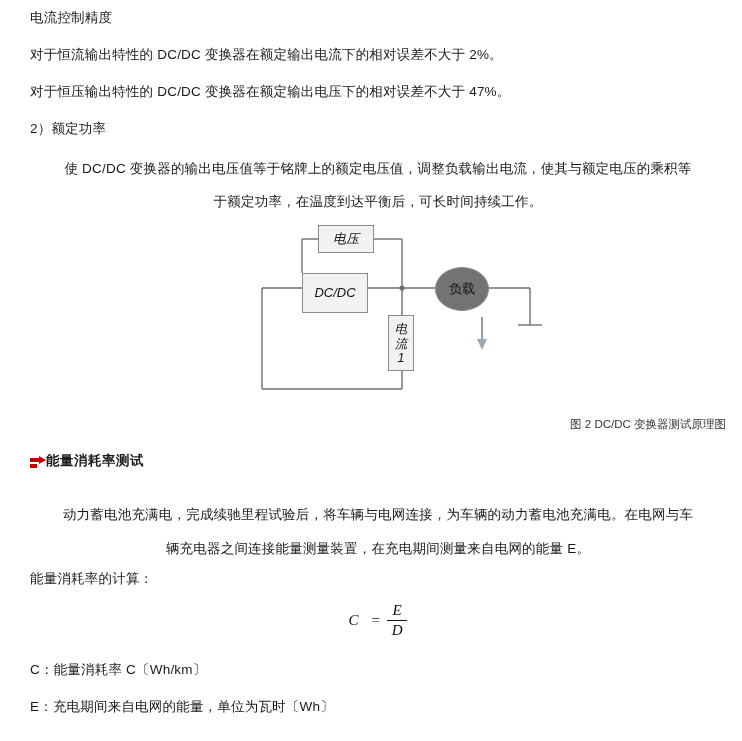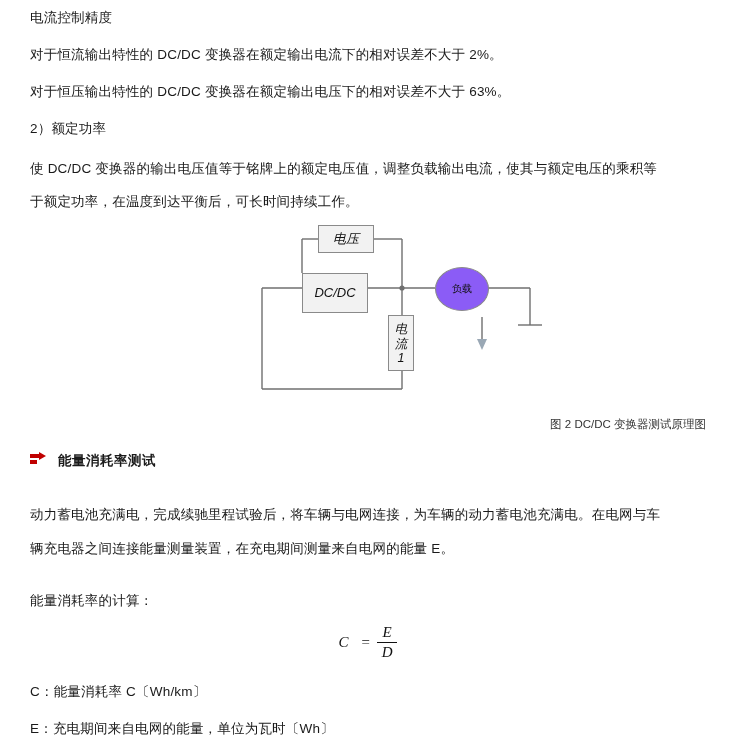--- a/index.html
+++ b/index.html
@@ -12,31 +12,32 @@
     background: #ffffff;
     font-family: "Liberation Sans", sans-serif;
     color: #1a1a1a;
     overflow: hidden;
   }
   .page {
     position: relative;
     width: 742px;
     height: 741px;
     box-sizing: border-box;
-    padding: 8px 36px 0 30px;
+    padding: 8px 16px 0 30px;
   }
   .para {
     font-size: 13.5px;
     line-height: 1.55;
     margin: 0 0 16px 0;
     letter-spacing: 0.2px;
     color: #1a1a1a;
   }
   .wide-line {
     line-height: 1.9;
+    text-align: center;
   }
 
   
   .figure {
     position: relative;
     width: 100%;
     height: 190px;
     margin: 6px 0 2px 0;
   }
   .fig-canvas {
@@ -82,39 +83,38 @@
     padding-top: 2px;
   }
   .fig-ellipse {
     position: absolute;
     left: 405px;
     top: 46px;
     width: 52px;
     height: 42px;
     border: 1px solid #8a8a8a;
     border-radius: 50%;
-    background: #8b5cf6;
+    background: #737373;
     display: flex;
     align-items: center;
     justify-content: center;
-    font-size: 10px;
+    font-size: 13px;
     color: #111;
   }
   .fig-caption {
     text-align: right;
     font-size: 11.5px;
     color: #333;
     margin: 6px 0 20px 0;
   }
 
   
   .section-head {
     display: flex;
-    align-items: flex-start;
-    gap: 12px;
+    align-items: flex-end;
     margin: 0 0 16px 0;
   }
   .arrow-bullet {
     width: 16px;
     height: 14px;
     position: relative;
     flex: 0 0 auto;
   }
   .arrow-bullet svg { display: block; }
   .section-title {
@@ -153,21 +153,21 @@
     line-height: 1.15;
   }
 </style>
 </head>
 <body>
 
 <div class="page">
 
   <p class="para">电流控制精度</p>
   <p class="para">对于恒流输出特性的 DC/DC 变换器在额定输出电流下的相对误差不大于 2%。</p>
-  <p class="para">对于恒压输出特性的 DC/DC 变换器在额定输出电压下的相对误差不大于 63%。</p>
+  <p class="para">对于恒压输出特性的 DC/DC 变换器在额定输出电压下的相对误差不大于 47%。</p>
   <p class="para">2）额定功率</p>
   <p class="para wide-line" style="margin-bottom:8px;">使 DC/DC 变换器的输出电压值等于铭牌上的额定电压值，调整负载输出电流，使其与额定电压的乘积等</p>
   <p class="para wide-line" style="margin-bottom:4px;">于额定功率，在温度到达平衡后，可长时间持续工作。</p>
 
   <div class="figure">
     <svg class="fig-canvas" viewBox="0 0 742 190">
 
       <line x1="232" y1="67" x2="272" y2="67" stroke="#6f6f6f" stroke-width="1.4"></line>
 
       <line x1="272" y1="18" x2="288" y2="18" stroke="#6f6f6f" stroke-width="1.4"></line>
@@ -222,21 +222,21 @@
     <span class="arrow-bullet">
       <svg width="16" height="14" viewBox="0 0 16 14">
         <polygon points="0,2 9,2 9,0 16,4 9,8 9,6 0,6" fill="#c00000"></polygon>
         <polygon points="0,8 7,8 7,12 0,12" fill="#c00000"></polygon>
       </svg>
     </span>
     <span class="section-title">能量消耗率测试</span>
   </div>
 
   <p class="para wide-line" style="margin-bottom:8px;margin-top:32px;">动力蓄电池充满电，完成续驰里程试验后，将车辆与电网连接，为车辆的动力蓄电池充满电。在电网与车</p>
-  <p class="para wide-line" style="margin-bottom:30px;">辆充电器之间连接能量测量装置，在充电期间测量来自电网的能量 E。</p>
+  <p class="para wide-line" style="margin-bottom:8px;">辆充电器之间连接能量测量装置，在充电期间测量来自电网的能量 E。</p>
   <p class="para" style="margin-bottom:10px;">能量消耗率的计算：</p>
 
   <div class="formula">
     <span class="lhs">C</span>
     <span class="eq">=</span>
     <span class="frac">
       <span class="num">E</span>
       <span class="den">D</span>
     </span>
   </div>

